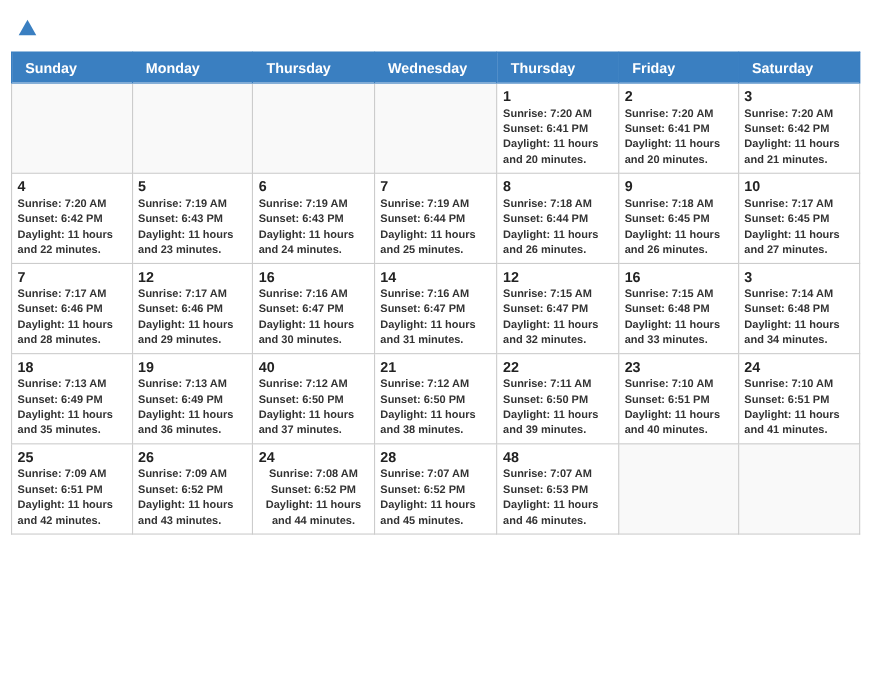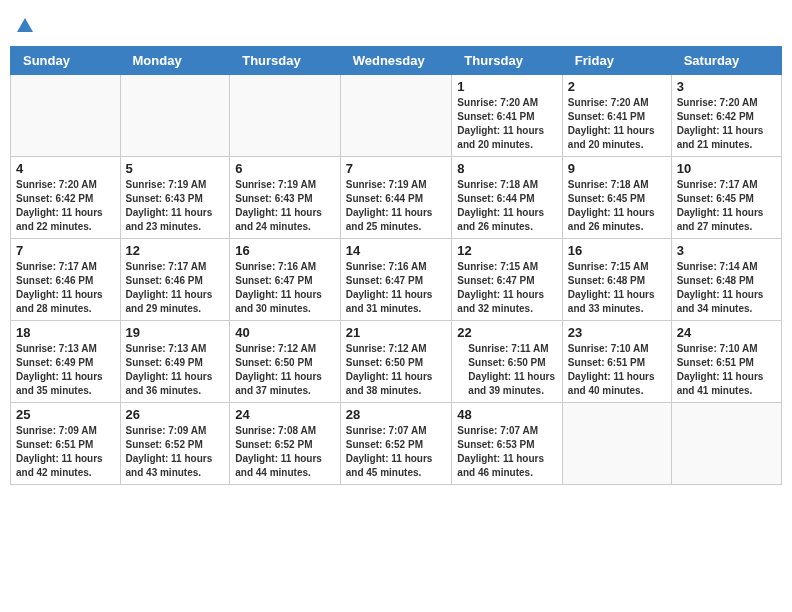--- a/index.html
+++ b/index.html
@@ -272,21 +272,21 @@
         </td>
         <td>
           <span class="day-num">21</span>
           <div class="day-info" style="white-space: pre-line;">Sunrise: 7:12 AM
 Sunset: 6:50 PM
 Daylight: 11 hours
 and 38 minutes.</div>
         </td>
         <td>
           <span class="day-num">22</span>
-          <div class="day-info" style="white-space: pre-line; margin-left: 11px;">Sunrise: 7:11 AM
+          <div class="day-info" style="white-space: pre-line;">Sunrise: 7:11 AM
 Sunset: 6:50 PM
 Daylight: 11 hours
 and 39 minutes.</div>
         </td>
         <td>
           <span class="day-num">23</span>
           <div class="day-info" style="white-space: pre-line;">Sunrise: 7:10 AM
 Sunset: 6:51 PM
 Daylight: 11 hours
 and 40 minutes.</div>
@@ -309,21 +309,21 @@
         </td>
         <td>
           <span class="day-num">26</span>
           <div class="day-info" style="white-space: pre-line;">Sunrise: 7:09 AM
 Sunset: 6:52 PM
 Daylight: 11 hours
 and 43 minutes.</div>
         </td>
         <td>
           <span class="day-num">24</span>
-          <div class="day-info" style="white-space: pre-line;">Sunrise: 7:08 AM
+          <div class="day-info" style="white-space: pre-line; text-align: center;">Sunrise: 7:08 AM
 Sunset: 6:52 PM
 Daylight: 11 hours
 and 44 minutes.</div>
         </td>
         <td>
           <span class="day-num">28</span>
           <div class="day-info" style="white-space: pre-line;">Sunrise: 7:07 AM
 Sunset: 6:52 PM
 Daylight: 11 hours
 and 45 minutes.</div>

